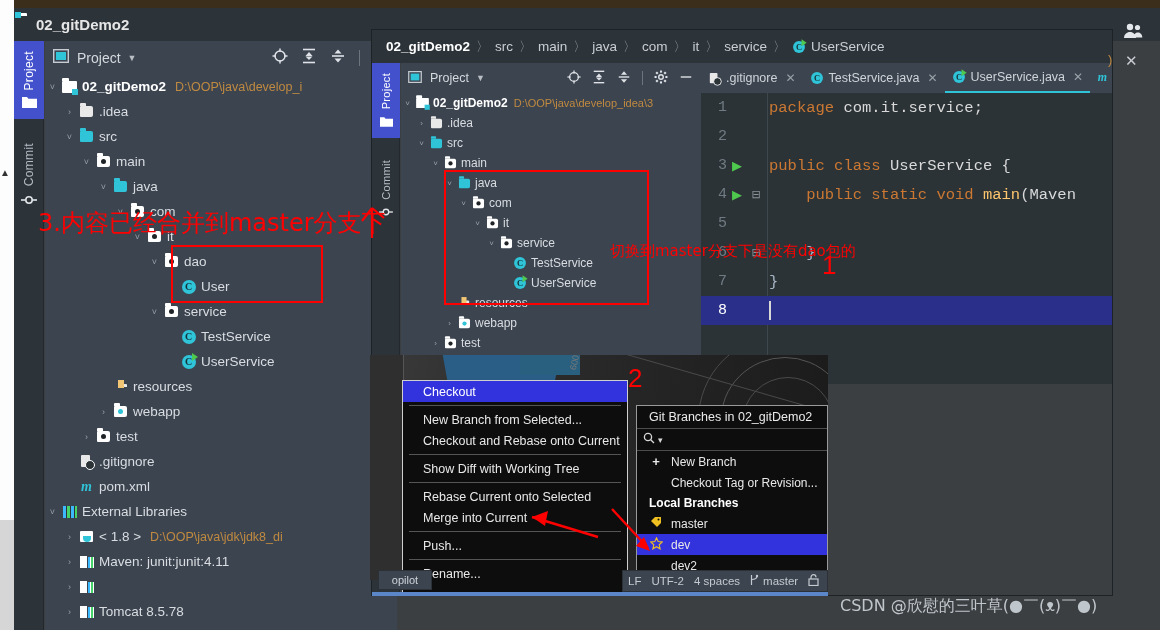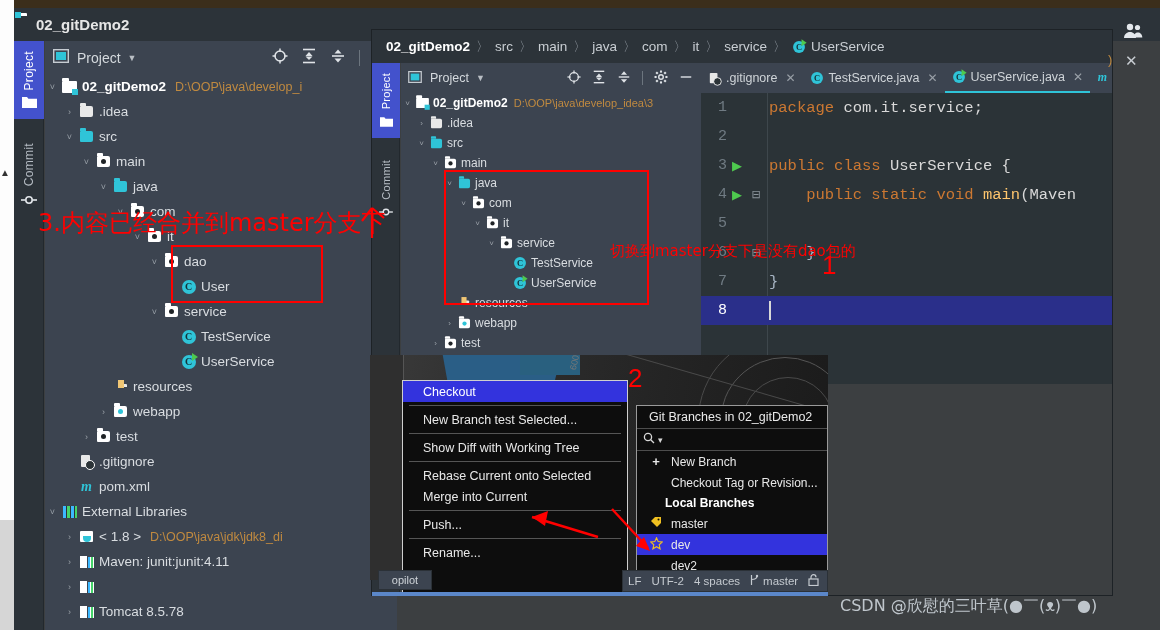--- a/index.html
+++ b/index.html
@@ -259,21 +259,21 @@
     height:22px; display:flex; align-items:center; padding-left:12px;
     color:#eaeaea; font-size:12.5px;
   }
   .gitpop .gsearch {
     height:23px; border-top:1px solid #4d4d4d; border-bottom:1px solid #4d4d4d;
     display:flex; align-items:center; padding-left:6px; gap:3px;
   }
   .gitpop .gi { height:21px; display:flex; align-items:center; padding-left:12px; gap:8px; }
   .gitpop .gi.hl { background:#3333dd; }
   .gitpop .gi .gico { width:14px; text-align:center; }
-  .gitpop .ghdr { height:20px; display:flex; align-items:center; padding-left:28px; font-weight:bold; color:#ffffff; }
+  .gitpop .ghdr { height:20px; display:flex; align-items:center; padding-left:12px; font-weight:bold; color:#ffffff; }
 
   
   .statusbar {
     position:absolute; left:622px; top:570px; width:206px; height:22px;
     background:#3c4450; display:flex; align-items:center; gap:10px;
     padding-left:5px; color:#c5cad0; font-size:11.5px;
     border:1px solid #2b3137;
   }
   
   .copilot {
@@ -912,21 +912,22 @@
   <div class="ph-circ"></div>
   <div class="ph-circ2"></div>
   <div class="ph-circ3"></div>
   <div class="ph-line"></div>
   <div class="ph-num">6000</div>
 </div>
 
 <div class="ctxmenu" id="ctxmenu">
     <div class="mi hl">Checkout</div>
     <div class="sepline"></div>
-    <div class="mi">New Branch test Selected...</div>
+    <div class="mi">New Branch from Selected...</div>
+    <div class="mi">Checkout and Rebase onto Current</div>
     <div class="sepline"></div>
     <div class="mi">Show Diff with Working Tree</div>
     <div class="sepline"></div>
     <div class="mi">Rebase Current onto Selected</div>
     <div class="mi">Merge into Current</div>
     <div class="sepline"></div>
     <div class="mi">Push...</div>
     <div class="sepline"></div>
     <div class="mi">Rename...</div>
   </div>

